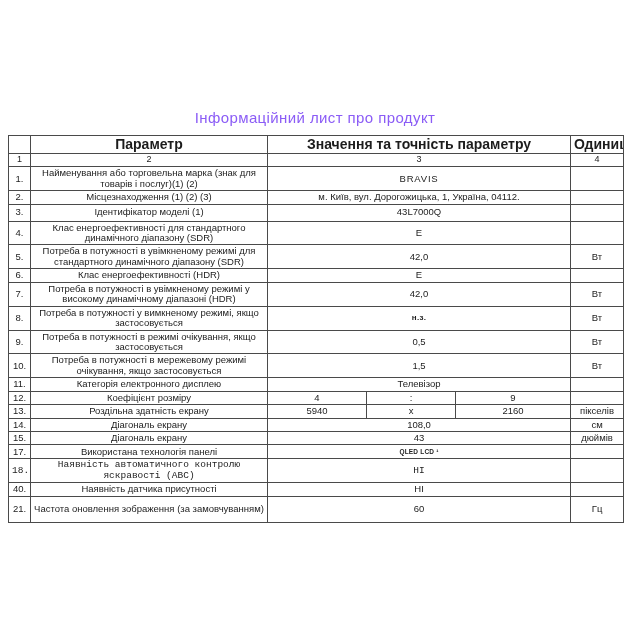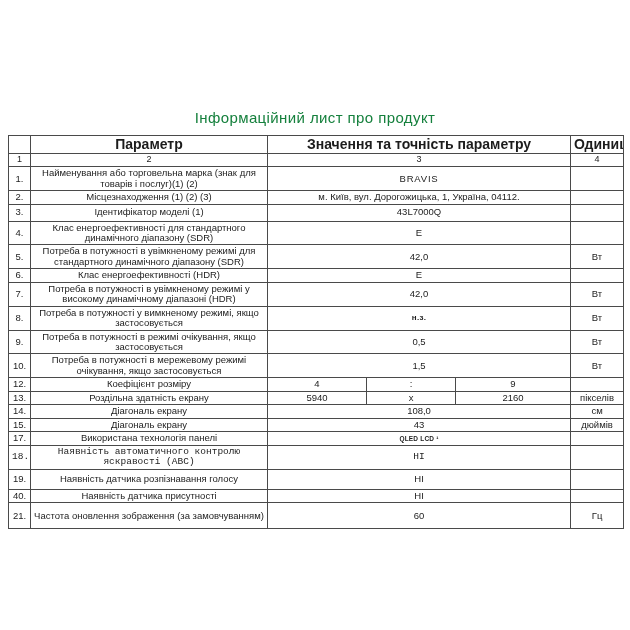--- a/index.html
+++ b/index.html
@@ -2,21 +2,21 @@
 <html><head>
 <meta charset="utf-8">
 <style>
   html, body { margin: 0; padding: 0; background: #ffffff; }
   .page {
     width: 630px; height: 630px; background: #ffffff; overflow: hidden;
     font-family: "Liberation Sans", sans-serif; color: #1c1c1c;
     box-sizing: border-box; padding-top: 109px;
   }
   .title {
-    text-align: center; font-size: 15px; font-weight: 400; color: #15803d;
+    text-align: center; font-size: 15px; font-weight: 400; color: #8b5cf6;
     letter-spacing: 0.4px; margin: 0 0 9px 0; height: 17px; line-height: 17px;
   }
   table.sheet {
     border-collapse: collapse; table-layout: fixed; width: 615px;
     margin-left: 8px; font-size: 9.5px; line-height: 1.1; color: #1c1c1c;
   }
   table.sheet td, table.sheet th {
     border: 1px solid #4a4a4a; padding: 1px 3px; text-align: center;
     vertical-align: middle; overflow: hidden; box-sizing: border-box;
   }
@@ -122,20 +122,26 @@
         <td class="param">Потреба в потужності в режимі очікування, якщо застосовується</td>
         <td class="val" colspan="3">0,5</td>
         <td class="unit">Вт</td>
       </tr>
       <tr class="r10">
         <td class="num">10.</td>
         <td class="param">Потреба в потужності в мережевому режимі очікування, якщо застосовується</td>
         <td class="val" colspan="3">1,5</td>
         <td class="unit">Вт</td>
       </tr>
+      <tr class="r11">
+        <td class="num">11.</td>
+        <td class="param">Категорія електронного дисплею</td>
+        <td class="val" colspan="3">Телевізор</td>
+        <td class="unit"></td>
+      </tr>
       <tr class="r12">
         <td class="num">12.</td>
         <td class="param">Коефіцієнт розміру</td>
         <td class="val">4</td>
         <td class="val">:</td>
         <td class="val">9</td>
         <td class="unit"></td>
       </tr>
       <tr class="r13">
         <td class="num">13.</td>
@@ -162,26 +168,20 @@
         <td class="param">Використана технологія панелі</td>
         <td class="val small-val" colspan="3">QLED LCD ¹</td>
         <td class="unit"></td>
       </tr>
       <tr class="r18">
         <td class="num">18.</td>
         <td class="param">Наявність автоматичного контролю яскравості (АВС)</td>
         <td class="val" colspan="3">НІ</td>
         <td class="unit"></td>
       </tr>
-      <tr class="r19">
-        <td class="num">19.</td>
-        <td class="param">Наявність датчика розпізнавання голосу</td>
-        <td class="val" colspan="3">НІ</td>
-        <td class="unit"></td>
-      </tr>
       <tr class="r20">
         <td class="num">40.</td>
         <td class="param">Наявність датчика присутності</td>
         <td class="val" colspan="3">НІ</td>
         <td class="unit"></td>
       </tr>
       <tr class="r21">
         <td class="num">21.</td>
         <td class="param">Частота оновлення зображення (за замовчуванням)</td>
         <td class="val" colspan="3">60</td>

